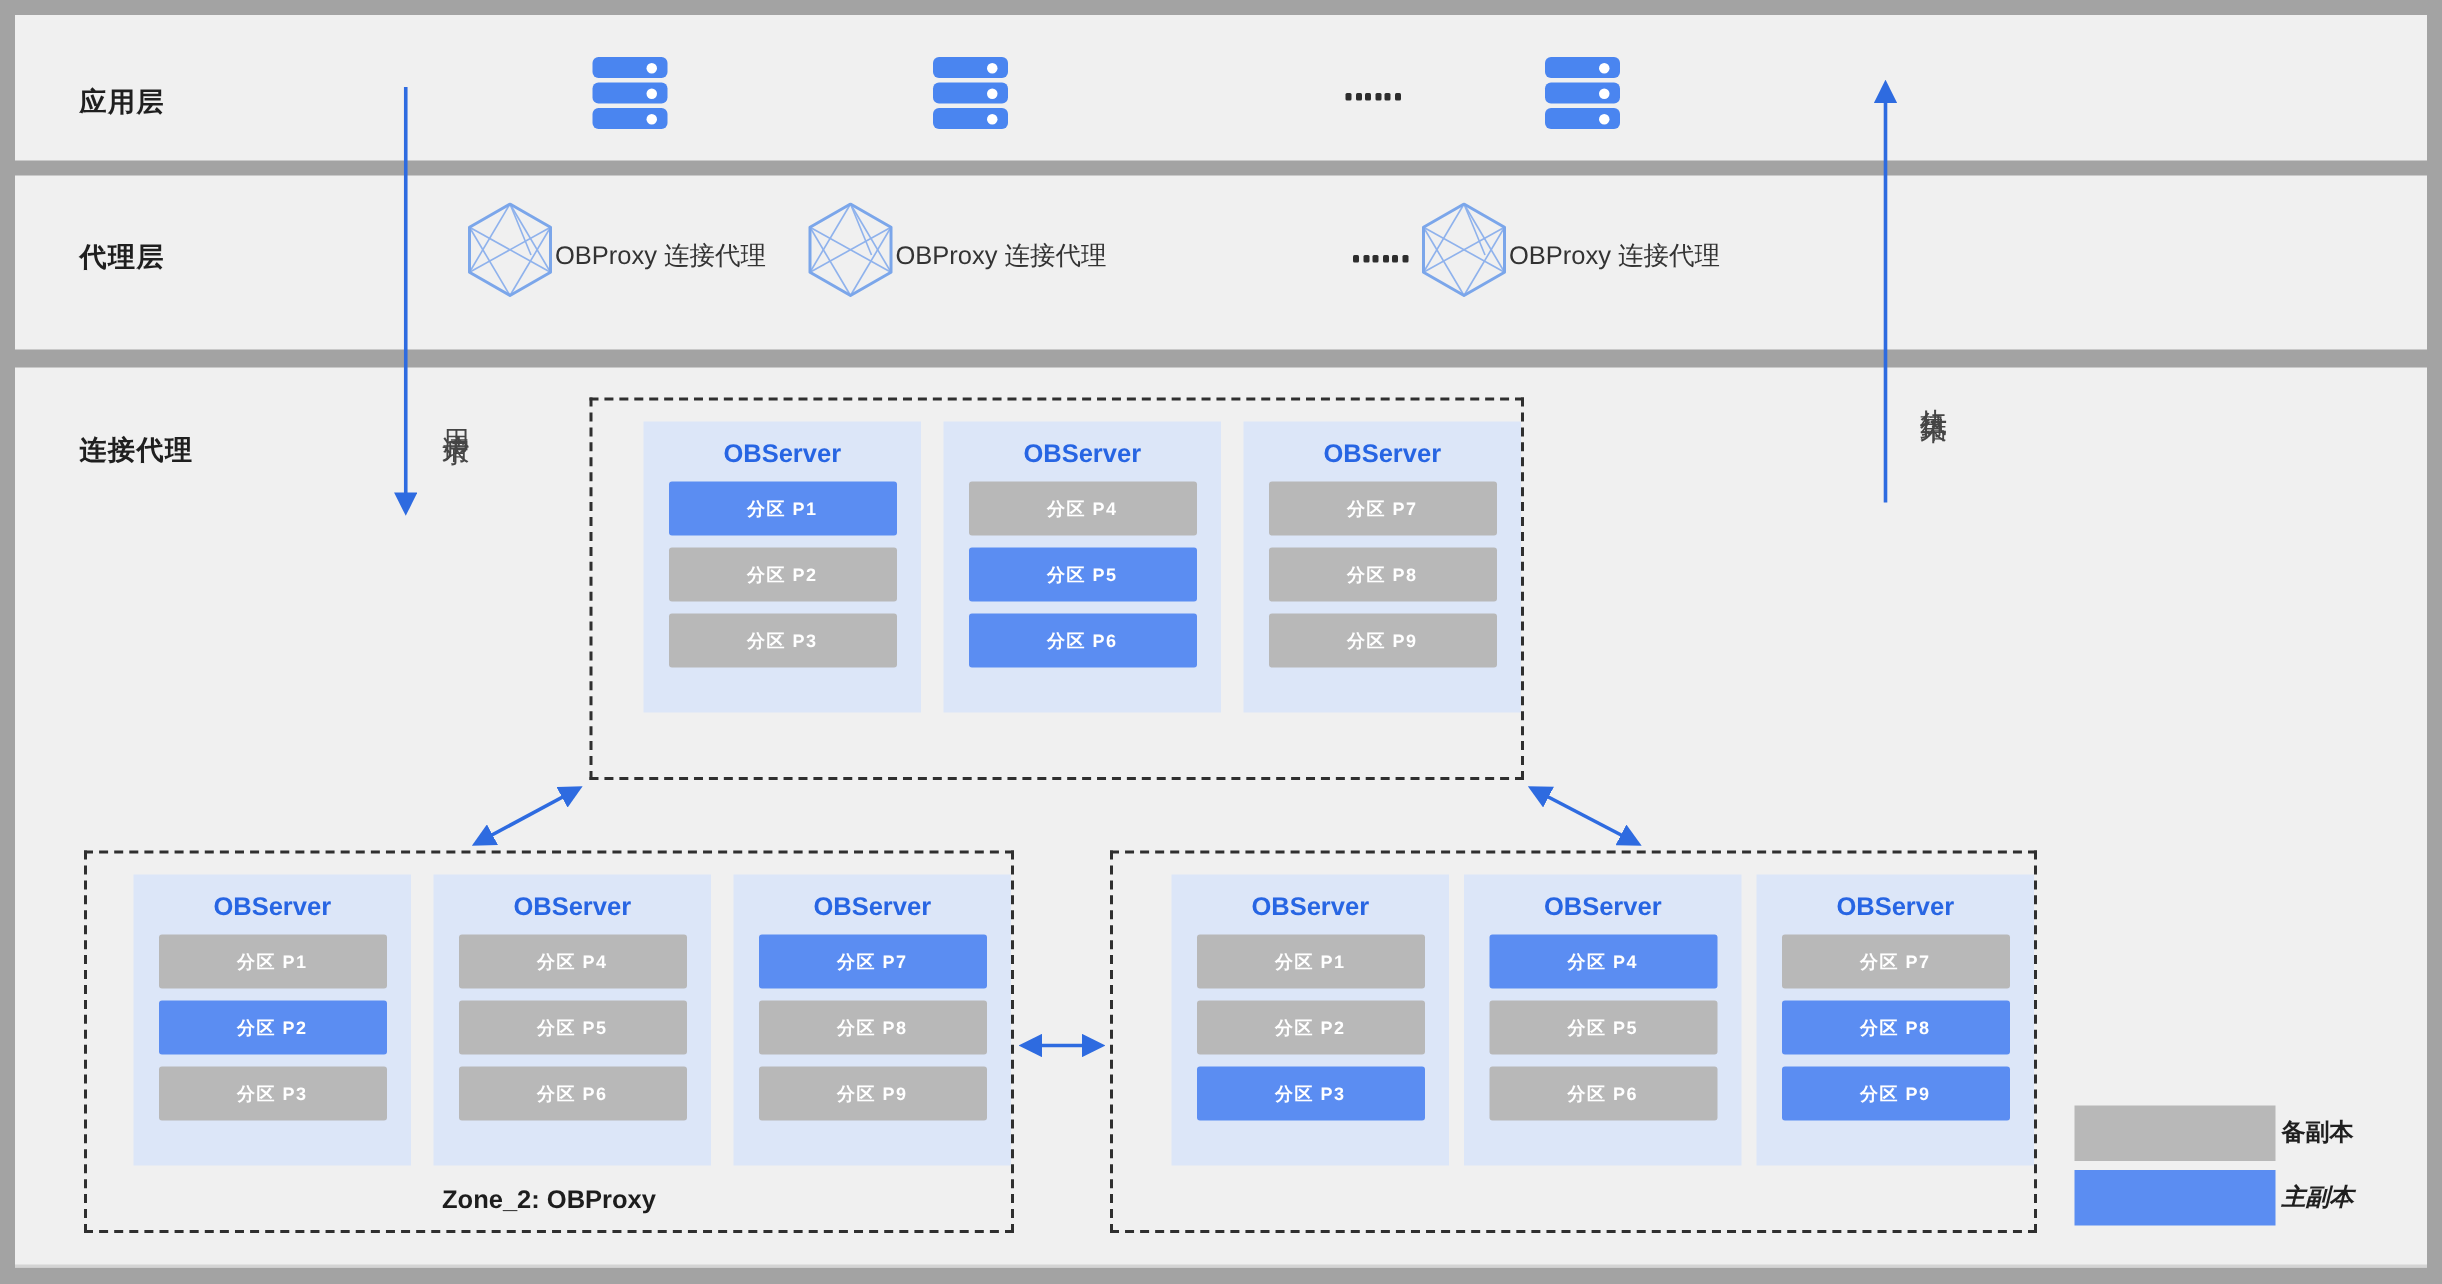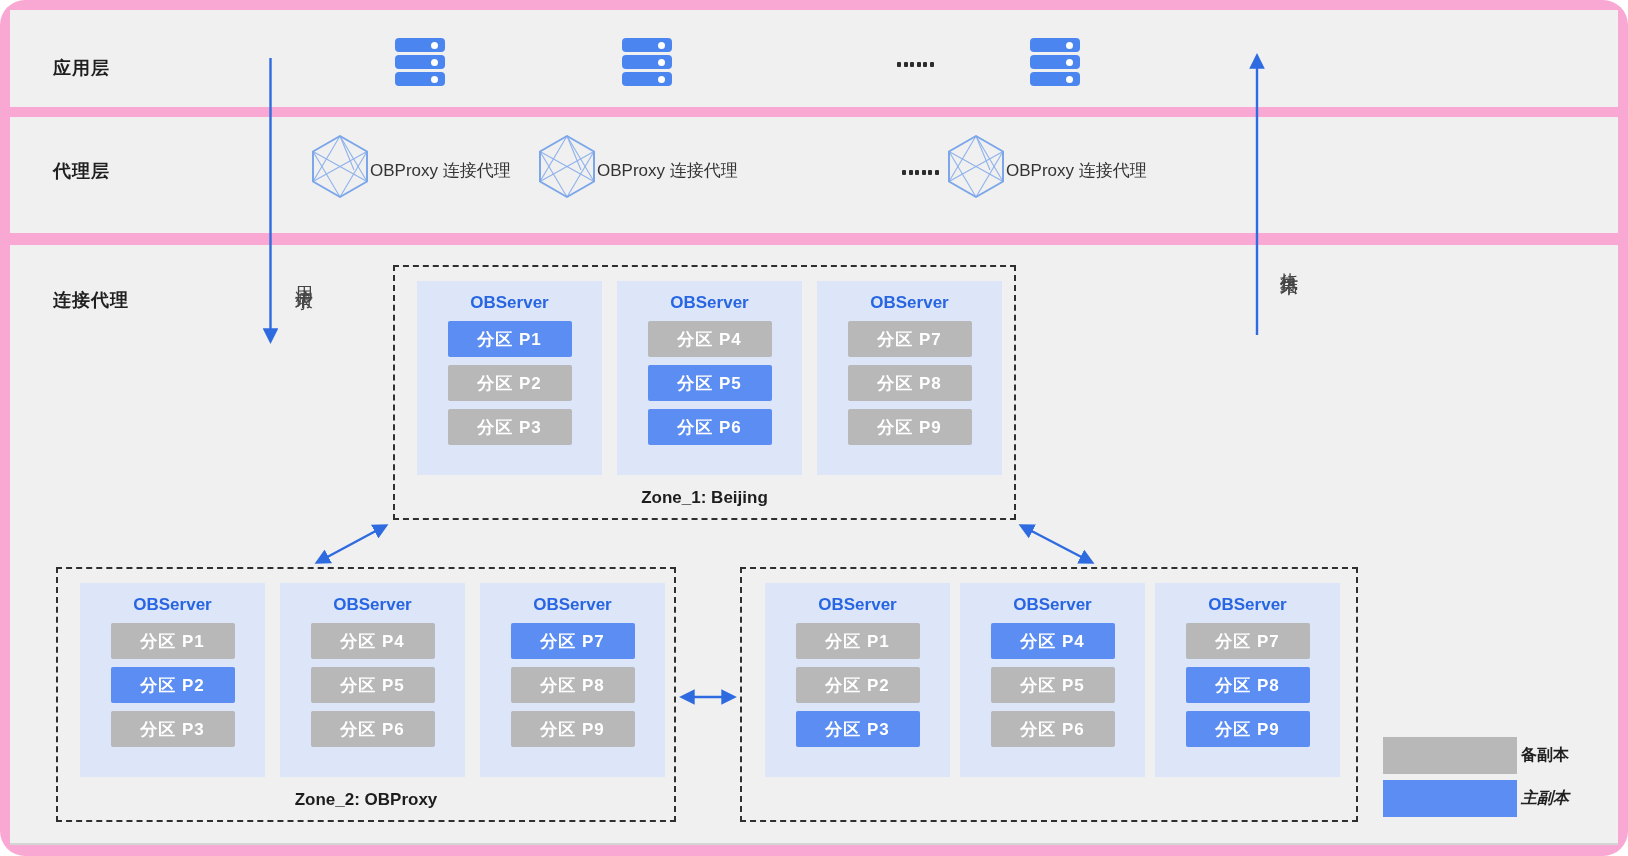--- a/index.html
+++ b/index.html
@@ -1,18 +1,18 @@
 <!DOCTYPE html>
 <html><head>
 <meta charset="utf-8">
 <style>
   html,body{margin:0;padding:0;background:#ffffff;}
   .page{
     position:relative;width:1628px;height:856px;overflow:hidden;
-    font-family:"Liberation Sans", sans-serif;background:#f9a8d4;border-radius:25px;
+    font-family:"Liberation Sans", sans-serif;background:#a3a3a3;
     --primary:#5b8df2; --backup:#b8b8b8; --accent:#2e6be0;
     --icon-blue:#4a85f0; --container:#dce6f8; --band:#f0f0f0; --title-blue:#2765e3;
   }
   .band{position:absolute;left:10px;width:1608px;background:var(--band);}
   .band-app{top:10px;height:97px;}
   .band-proxy{top:117px;height:116px;}
   .band-data{top:245px;height:598px;border-bottom:2px solid #d4d4d4;}
   .layer-label{position:absolute;font-size:18px;font-weight:700;color:#1f1f1f;letter-spacing:1px;}
   .ll-app{left:53px;top:56px;}
   .ll-proxy{left:53px;top:159px;}
@@ -28,28 +28,28 @@
 
   
   .proxy-group{position:absolute;width:220px;display:flex;flex-direction:row;align-items:center;}
   .proxy-label{margin-top:7px;font-size:17px;color:#333333;white-space:nowrap;}
 
   
   .zone{position:absolute;border:2px dashed #2f2f2f;box-sizing:border-box;}
   .zone-1{left:393px;top:265px;width:623px;height:255px;}
   .zone-2{left:56px;top:567px;width:620px;height:255px;}
   .zone-3{left:740px;top:567px;width:618px;height:255px;}
-  .server-row{display:flex;margin-top:14px;}
+  .server-row{display:flex;margin-top:14px;justify-content:flex-end;}
   .zone-1 .server-row{padding-left:22px;gap:15px;}
   .zone-2 .server-row{padding-left:22px;gap:15px;}
   .zone-3 .server-row{padding-left:23px;gap:10px;}
   .observer{width:185px;height:194px;background:var(--container);}
   .observer-title{margin-top:12px;text-align:center;font-size:17px;font-weight:700;color:var(--title-blue);}
-  .part{width:124px;height:36px;margin:8px auto 0;border-radius:2px;display:flex;align-items:center;justify-content:center;
-        font-size:17px;font-weight:700;color:#ffffff;letter-spacing:1px;}
+  .part{width:152px;height:36px;margin:8px auto 0;border-radius:2px;display:flex;align-items:center;justify-content:center;
+        font-size:12px;font-weight:700;color:#ffffff;letter-spacing:1px;}
   .observer .part:first-of-type{margin-top:18px;}
   .part.primary{background:var(--primary);}
   .part.backup{background:var(--backup);}
   .zone-label{position:absolute;left:0;right:0;bottom:10px;text-align:center;font-size:17px;font-weight:700;color:#1d1d1d;}
 
   
   .legend-swatch{position:absolute;left:1383px;width:134px;height:37px;}
   .legend-backup{top:737px;background:var(--backup);}
   .legend-primary{top:780px;background:var(--primary);}
   .legend-label{position:absolute;left:1521px;font-size:16px;font-weight:700;color:#1f1f1f;white-space:nowrap;}
@@ -188,21 +188,20 @@
             <div class="part primary">分区 P5</div>
             <div class="part primary">分区 P6</div>
           </div>
           <div class="observer">
             <div class="observer-title">OBServer</div>
             <div class="part backup">分区 P7</div>
             <div class="part backup">分区 P8</div>
             <div class="part backup">分区 P9</div>
           </div>
         </div>
-        <div class="zone-label">Zone_1: Beijing</div>
       </div>
       <div class="zone zone-2">
         <div class="server-row">
           <div class="observer">
             <div class="observer-title">OBServer</div>
             <div class="part backup">分区 P1</div>
             <div class="part primary">分区 P2</div>
             <div class="part backup">分区 P3</div>
           </div>
           <div class="observer">

